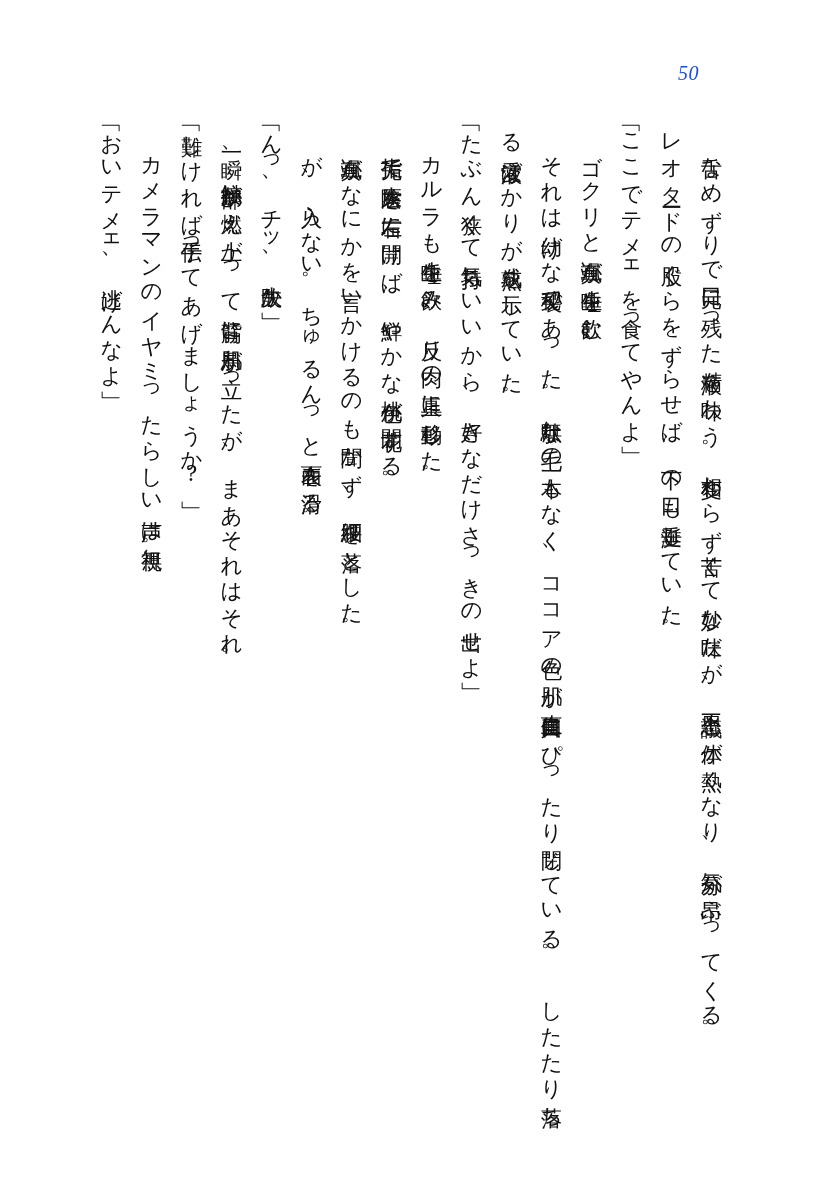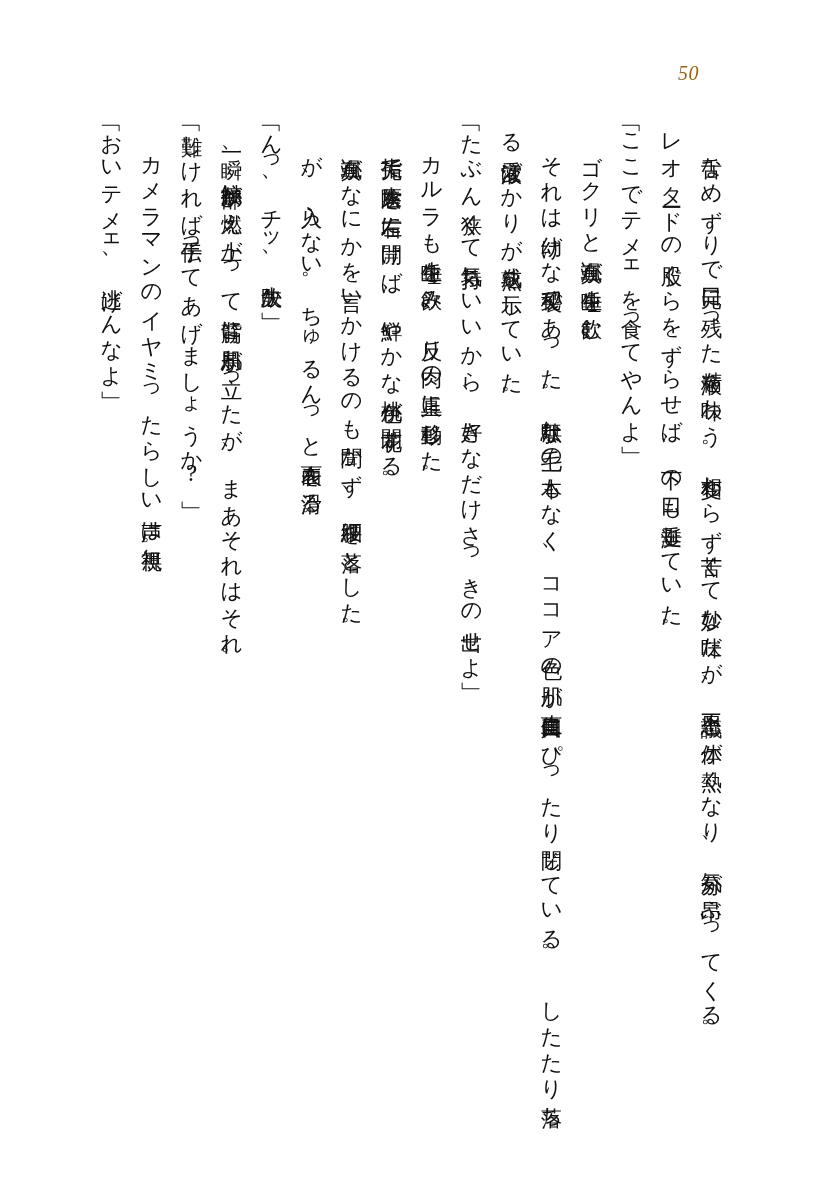--- a/index.html
+++ b/index.html
@@ -19,21 +19,21 @@
     overflow: hidden;
     box-sizing: border-box;
   }
   .page-number {
     position: absolute;
     top: 62px;
     right: 128px;
     font-family: "Liberation Serif", "DejaVu Serif", serif;
     font-style: italic;
     font-size: 20px;
-    color: #a16207;
+    color: #1d4ed8;
     letter-spacing: 0.5px;
   }
   .text-block {
     position: absolute;
     top: 118px;
     right: 96px;
     height: 1000px;
     width: 648px;
     writing-mode: vertical-rl;
     text-orientation: upright;

